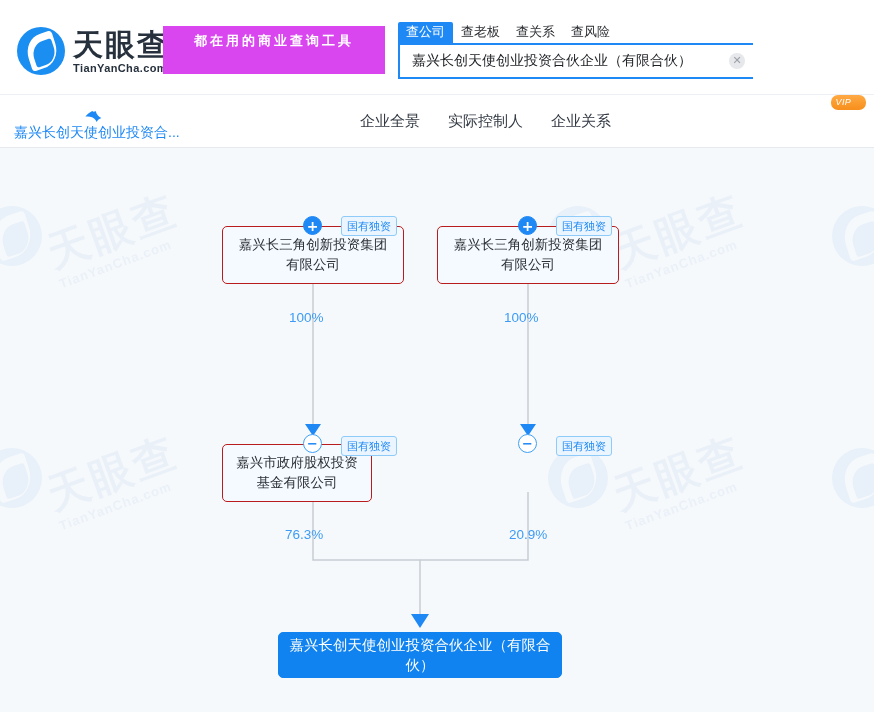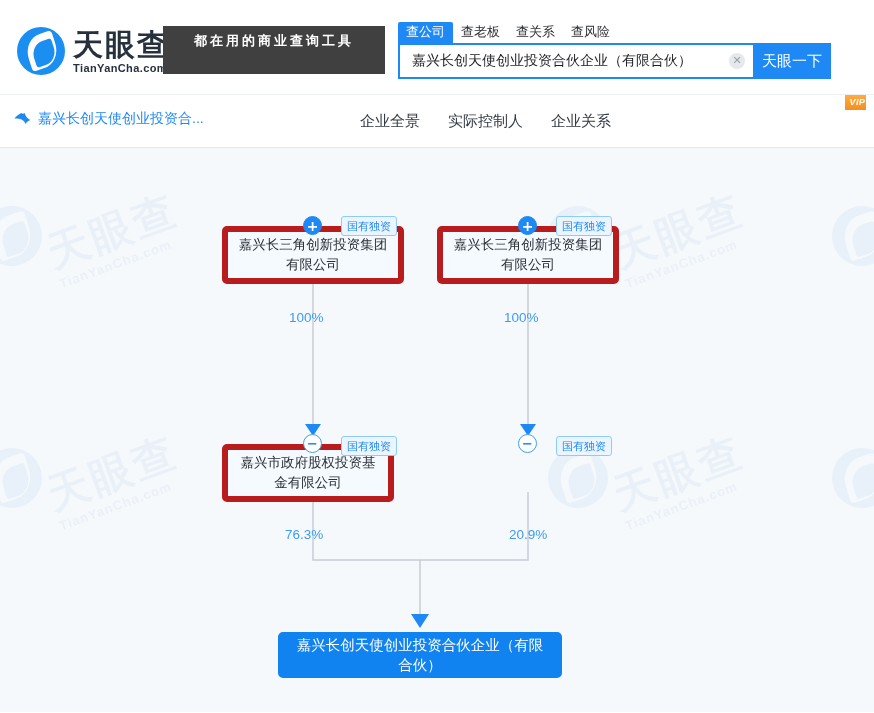--- a/index.html
+++ b/index.html
@@ -52,21 +52,21 @@
   }
   .logo-en {
     font-size: 11px; font-weight: bold; color: #26313d;
     letter-spacing: 0.4px; margin-top: 2px;
   }
 
   .slogan {
     position: absolute;
     left: 163px; top: 26px;
     width: 222px; height: 48px;
-    background: #404040;
+    background: #d946ef;
     color: #ffffff;
     text-align: center;
     padding-top: 5px;
   }
   .slogan-line1 {
     font-size: 13px; font-weight: bold;
     letter-spacing: 3px; line-height: 19px;
   }
   .slogan-line2 {
     font-size: 13px; font-weight: bold;
@@ -131,20 +131,21 @@
   .navbar {
     position: relative;
     height: 53px;
     background: #ffffff;
     border-bottom: 1px solid #e6eaef;
   }
   .breadcrumb {
     position: absolute; left: 14px; top: 15px;
     display: flex; align-items: center;
     cursor: pointer;
+    flex-direction: column;
   }
   .back-arrow {
     width: 17px; height: 14px;
     margin-right: 7px;
     flex: 0 0 auto;
   }
   .breadcrumb-label {
     font-size: 14px; color: #1e88f5;
     white-space: nowrap;
   }
@@ -169,23 +170,23 @@
   .nav-tab.active::after {
     content: "";
     position: absolute; left: 0; right: 0; bottom: 6px;
     height: 3px; background: #1e88f5;
   }
   .vip-badge {
     position: absolute;
     right: 8px; top: 0px;
     background: linear-gradient(180deg, #ffa944 0%, #f78f1b 100%);
     color: #ffffff;
-    font-size: 9px; font-weight: bold; font-style: italic;
-    padding: 2px 1px 2px 5px;
-    border-radius: 0;
+    font-size: 9px; font-weight: normal; font-style: italic;
+    padding: 2px 15px 2px 5px;
+    border-radius: 7px;
     line-height: 11px;
     letter-spacing: 0.3px;
   }
 
   
   .canvas {
     position: relative;
     width: 874px;
     height: 564px;
     background: #f6f9fc;
@@ -228,21 +229,21 @@
     background:#e4eef8; transform:rotate(-18deg);
   }
 
   
   .edges { position: absolute; left: 0; top: 0; width: 874px; height: 564px; }
 
   
   .node {
     position: absolute;
     background: #f4faff;
-    border: 6px solid #b91c1c;
+    border: 1px solid #b91c1c;
     border-radius: 5px;
     display: flex; align-items: center; justify-content: center;
     text-align: center;
     font-size: 13.5px;
     color: #2b2f36;
     line-height: 20px;
     padding: 4px 10px;
     cursor: pointer;
   }
   .node.root {
@@ -316,21 +317,20 @@
       <div class="search-tab active">查公司</div>
       <div class="search-tab">查老板</div>
       <div class="search-tab">查关系</div>
       <div class="search-tab">查风险</div>
     </div>
     <div class="search-row">
       <div class="search-input-wrap">
         <input class="search-input" type="text" value="嘉兴长创天使创业投资合伙企业（有限合伙）" style="">
         <div class="clear-btn">✕</div>
       </div>
-      <div class="search-btn">天眼一下</div>
     </div>
   </div>
 </div>
 
 <div class="navbar">
 
   <div class="breadcrumb">
     <svg class="back-arrow" viewBox="0 0 17 14">
       <path d="M7.2 1.1 C4.5 2.6 2.0 4.6 0.4 6.6 C2.6 6.2 5.0 6.4 7.0 7.2 C8.9 8.0 10.6 9.6 11.6 11.9 C12.6 10.1 14.2 8.6 16.4 7.9 C13.9 7.0 11.6 4.6 10.6 1.0 C9.6 1.9 8.3 2.0 7.2 1.1 Z" fill="#1e88f5"></path>
     </svg>
@@ -391,21 +391,21 @@
   </div>
   <div class="toggle plus" style="left:303px; top:68px;">+</div>
   <div class="tag" style="left:341px; top:68px;">国有独资</div>
 
   <div class="node" style="left:437px; top:78px; width:182px; height:58px;">
     <span>嘉兴长三角创新投资集团有限公司</span>
   </div>
   <div class="toggle plus" style="left:518px; top:68px;">+</div>
   <div class="tag" style="left:556px; top:68px;">国有独资</div>
 
-  <div class="node" style="left:222px; top:296px; width:172px; height:58px;">
+  <div class="node" style="left:222px; top:296px; width:150px; height:58px;">
     <span>嘉兴市政府股权投资基金有限公司</span>
   </div>
   <div class="toggle minus" style="left:303px; top:286px;">−</div>
   <div class="tag" style="left:341px; top:288px;">国有独资</div>
 
   <div class="toggle minus" style="left:518px; top:286px;">−</div>
   <div class="tag" style="left:556px; top:288px;">国有独资</div>
 
   <div class="node root" style="left:278px; top:484px; width:284px; height:46px;">
     <span>嘉兴长创天使创业投资合伙企业（有限合伙）</span>

